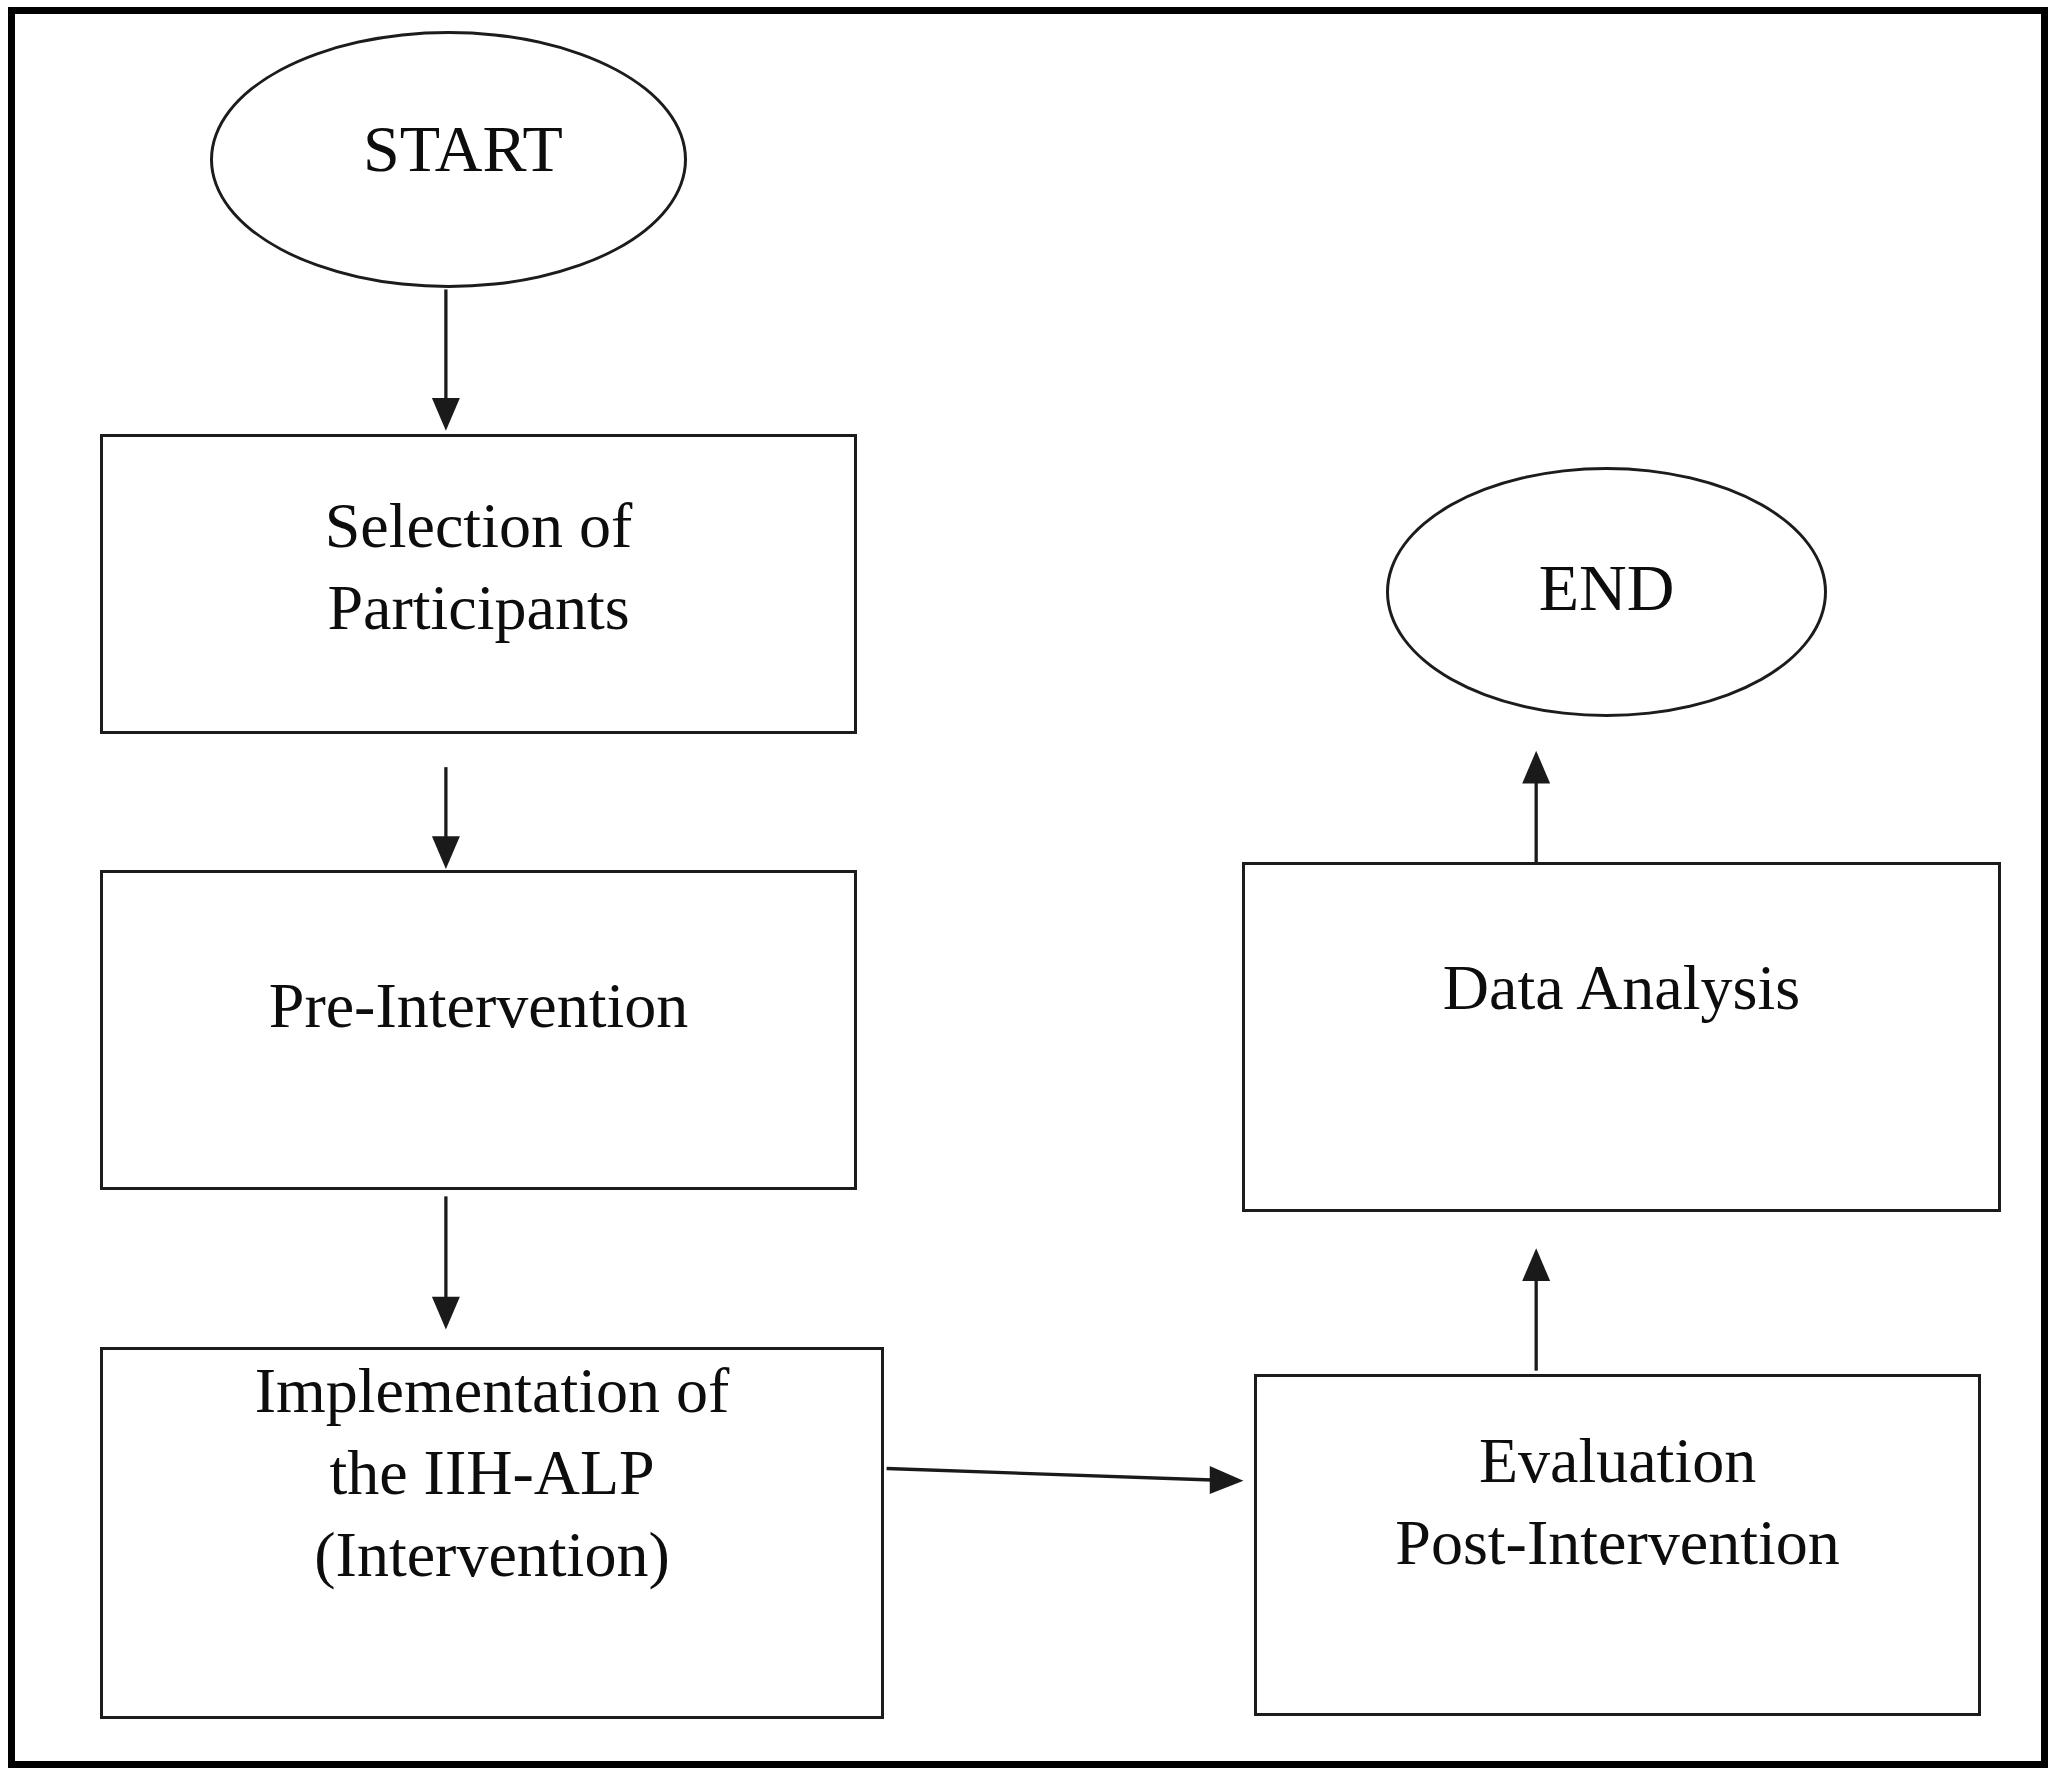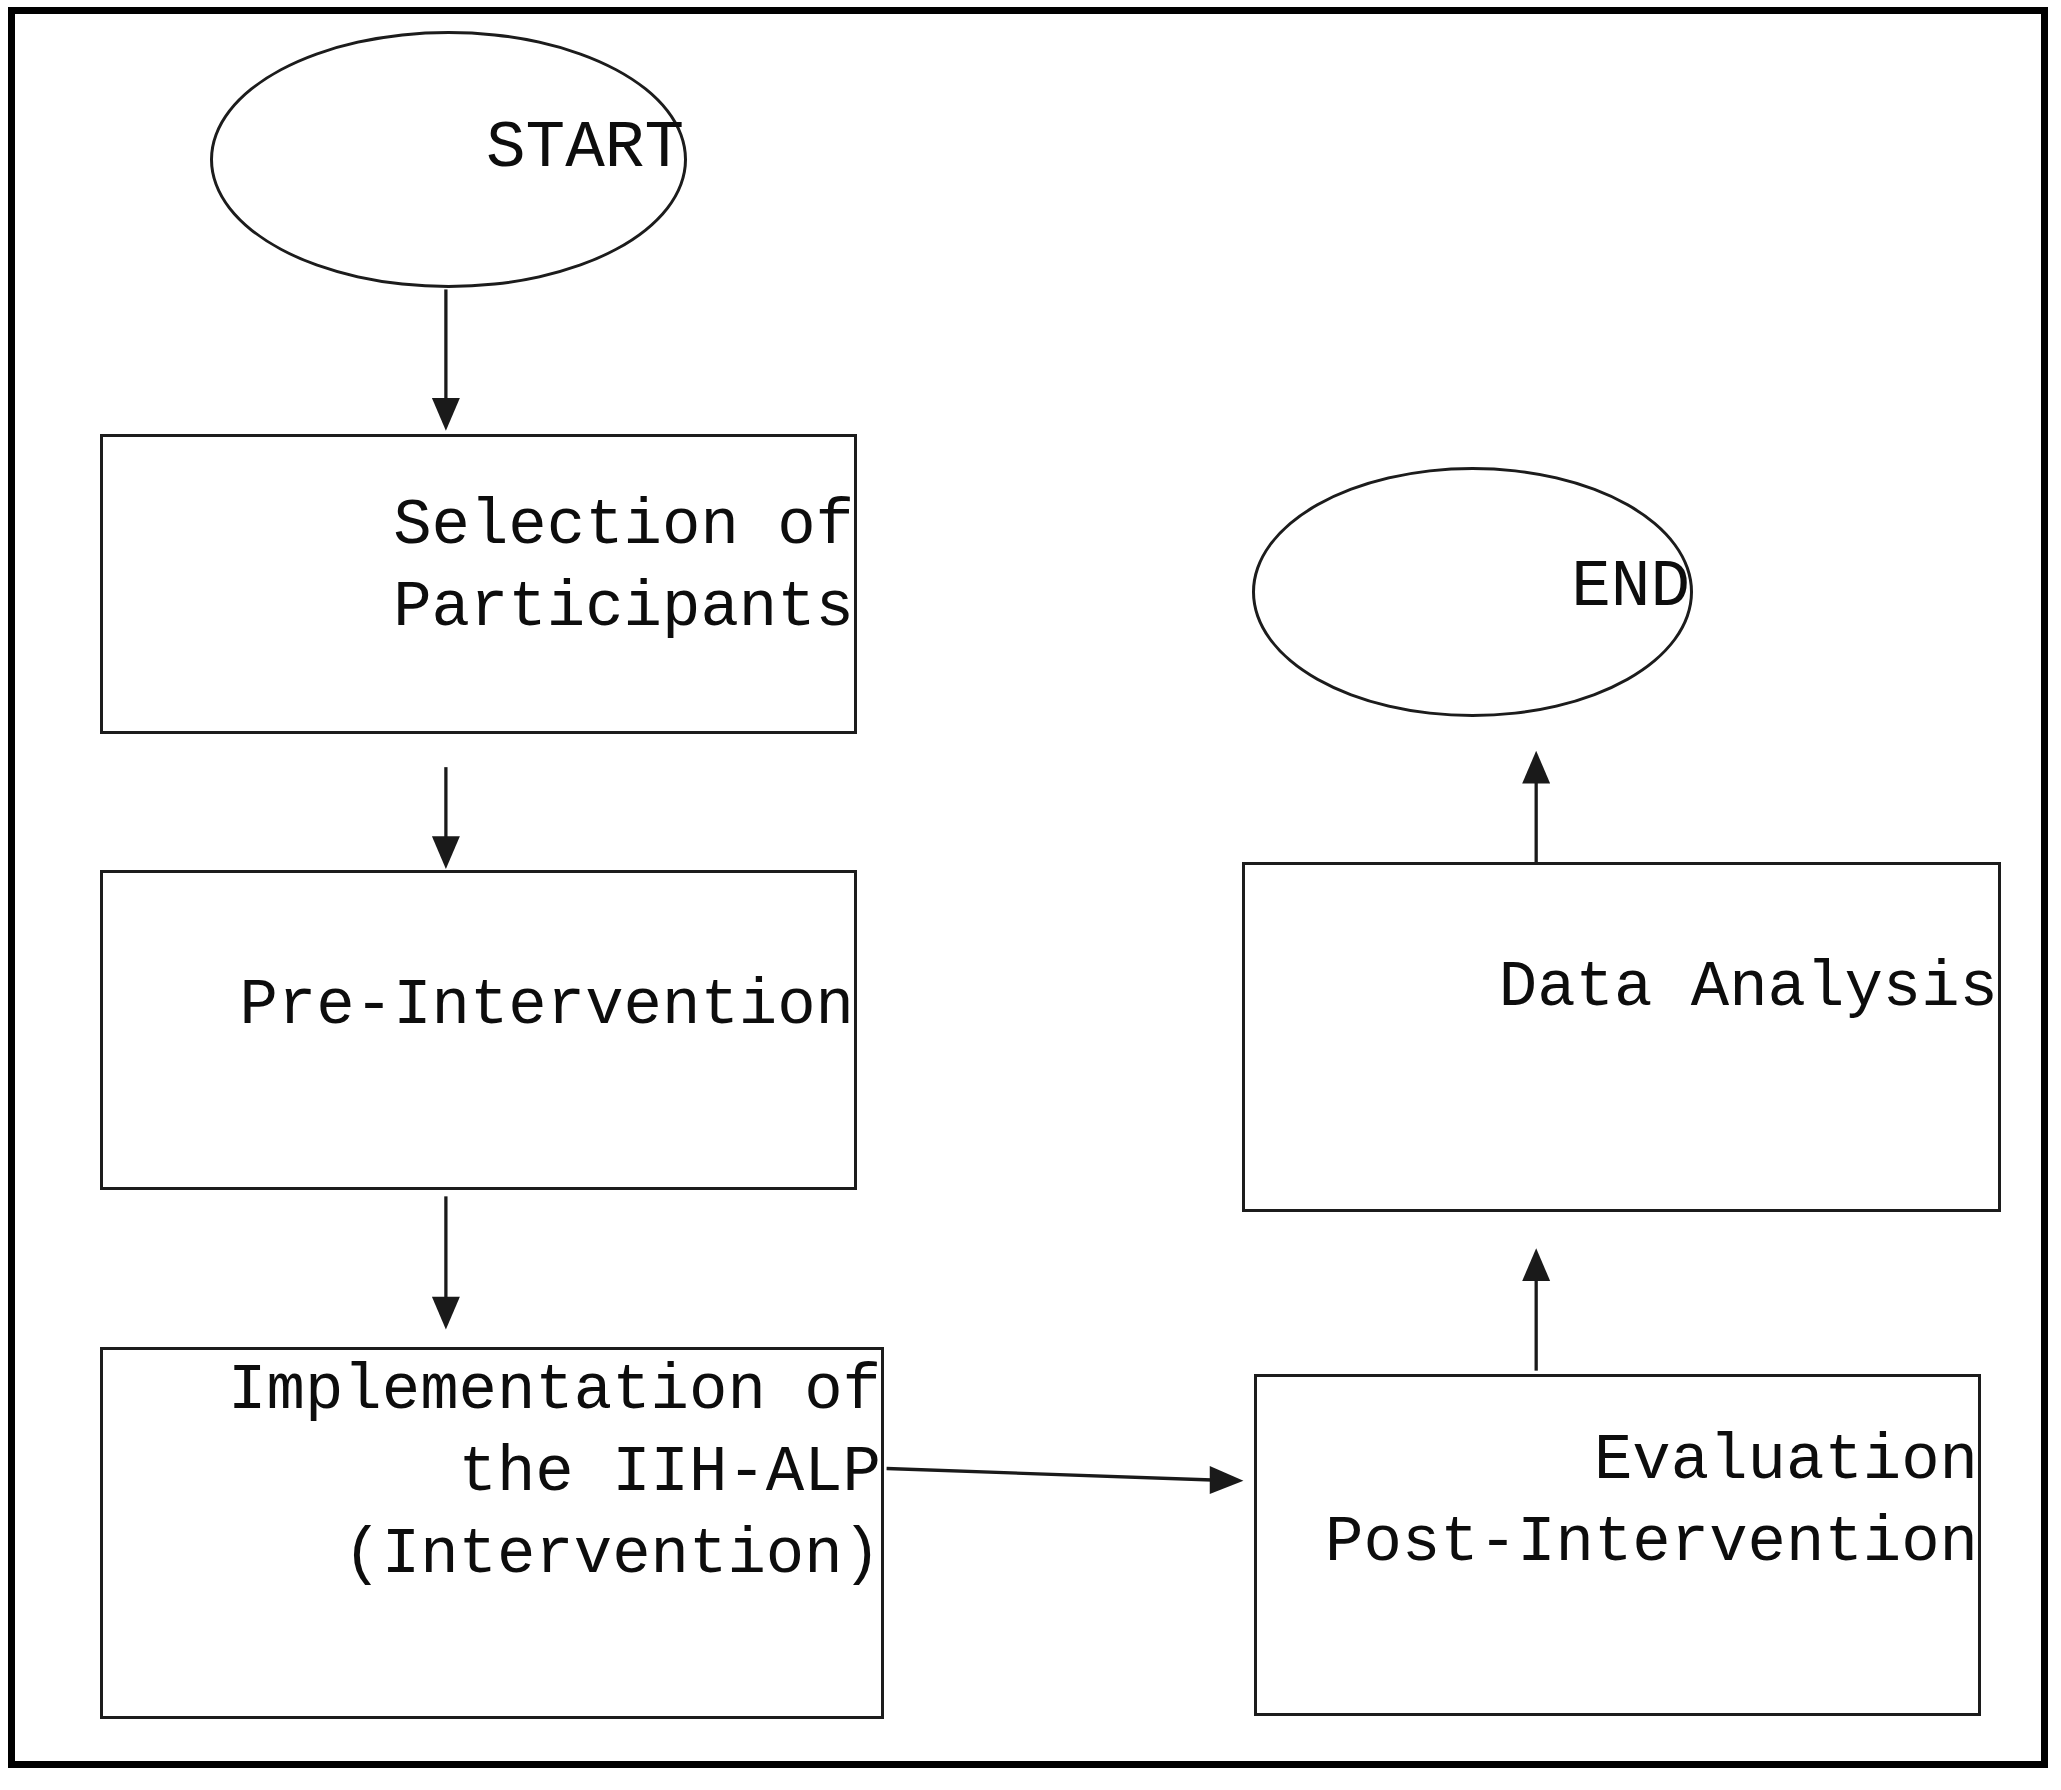--- a/index.html
+++ b/index.html
@@ -16,23 +16,22 @@
     left:8.2px;top:6.6px;
     width:2026px;height:1747px;
     border:7.4px solid #000000;
     background:transparent;
   }
   .flow-node{
     position:absolute;
     box-sizing:border-box;
     display:flex;
     flex-direction:column;
-    align-items:flex-end;
+    align-items:center;
     text-align:center;
-    font-family:Liberation Mono, monospace;
   }
   .rect-node{
     border:3.3px solid #1c1c1c;
     background:#ffffff;
   }
   .ellipse-node{
     border:3.3px solid #1c1c1c;
     border-radius:50%;
     background:#ffffff;
     justify-content:center;
@@ -110,18 +109,18 @@
 
   <div class="flow-node rect-node" style="left:1254px;top:1374px;width:727px;height:342px;padding-top:43px;">
     <div class="node-line">Evaluation</div>
     <div class="node-line">Post-Intervention</div>
   </div>
 
   <div class="flow-node rect-node" style="left:1242px;top:862px;width:759px;height:350px;padding-top:82px;">
     <div class="node-line">Data Analysis</div>
   </div>
 
-  <div class="flow-node ellipse-node" style="left:1252px;top:467px;width:441px;height:250px;padding-bottom:8.2px;">
+  <div class="flow-node ellipse-node" style="left:1386px;top:467px;width:441px;height:250px;padding-bottom:8.2px;">
     <span class="terminal-label">END</span>
   </div>
 
 </div>
 
 
 </body></html>

